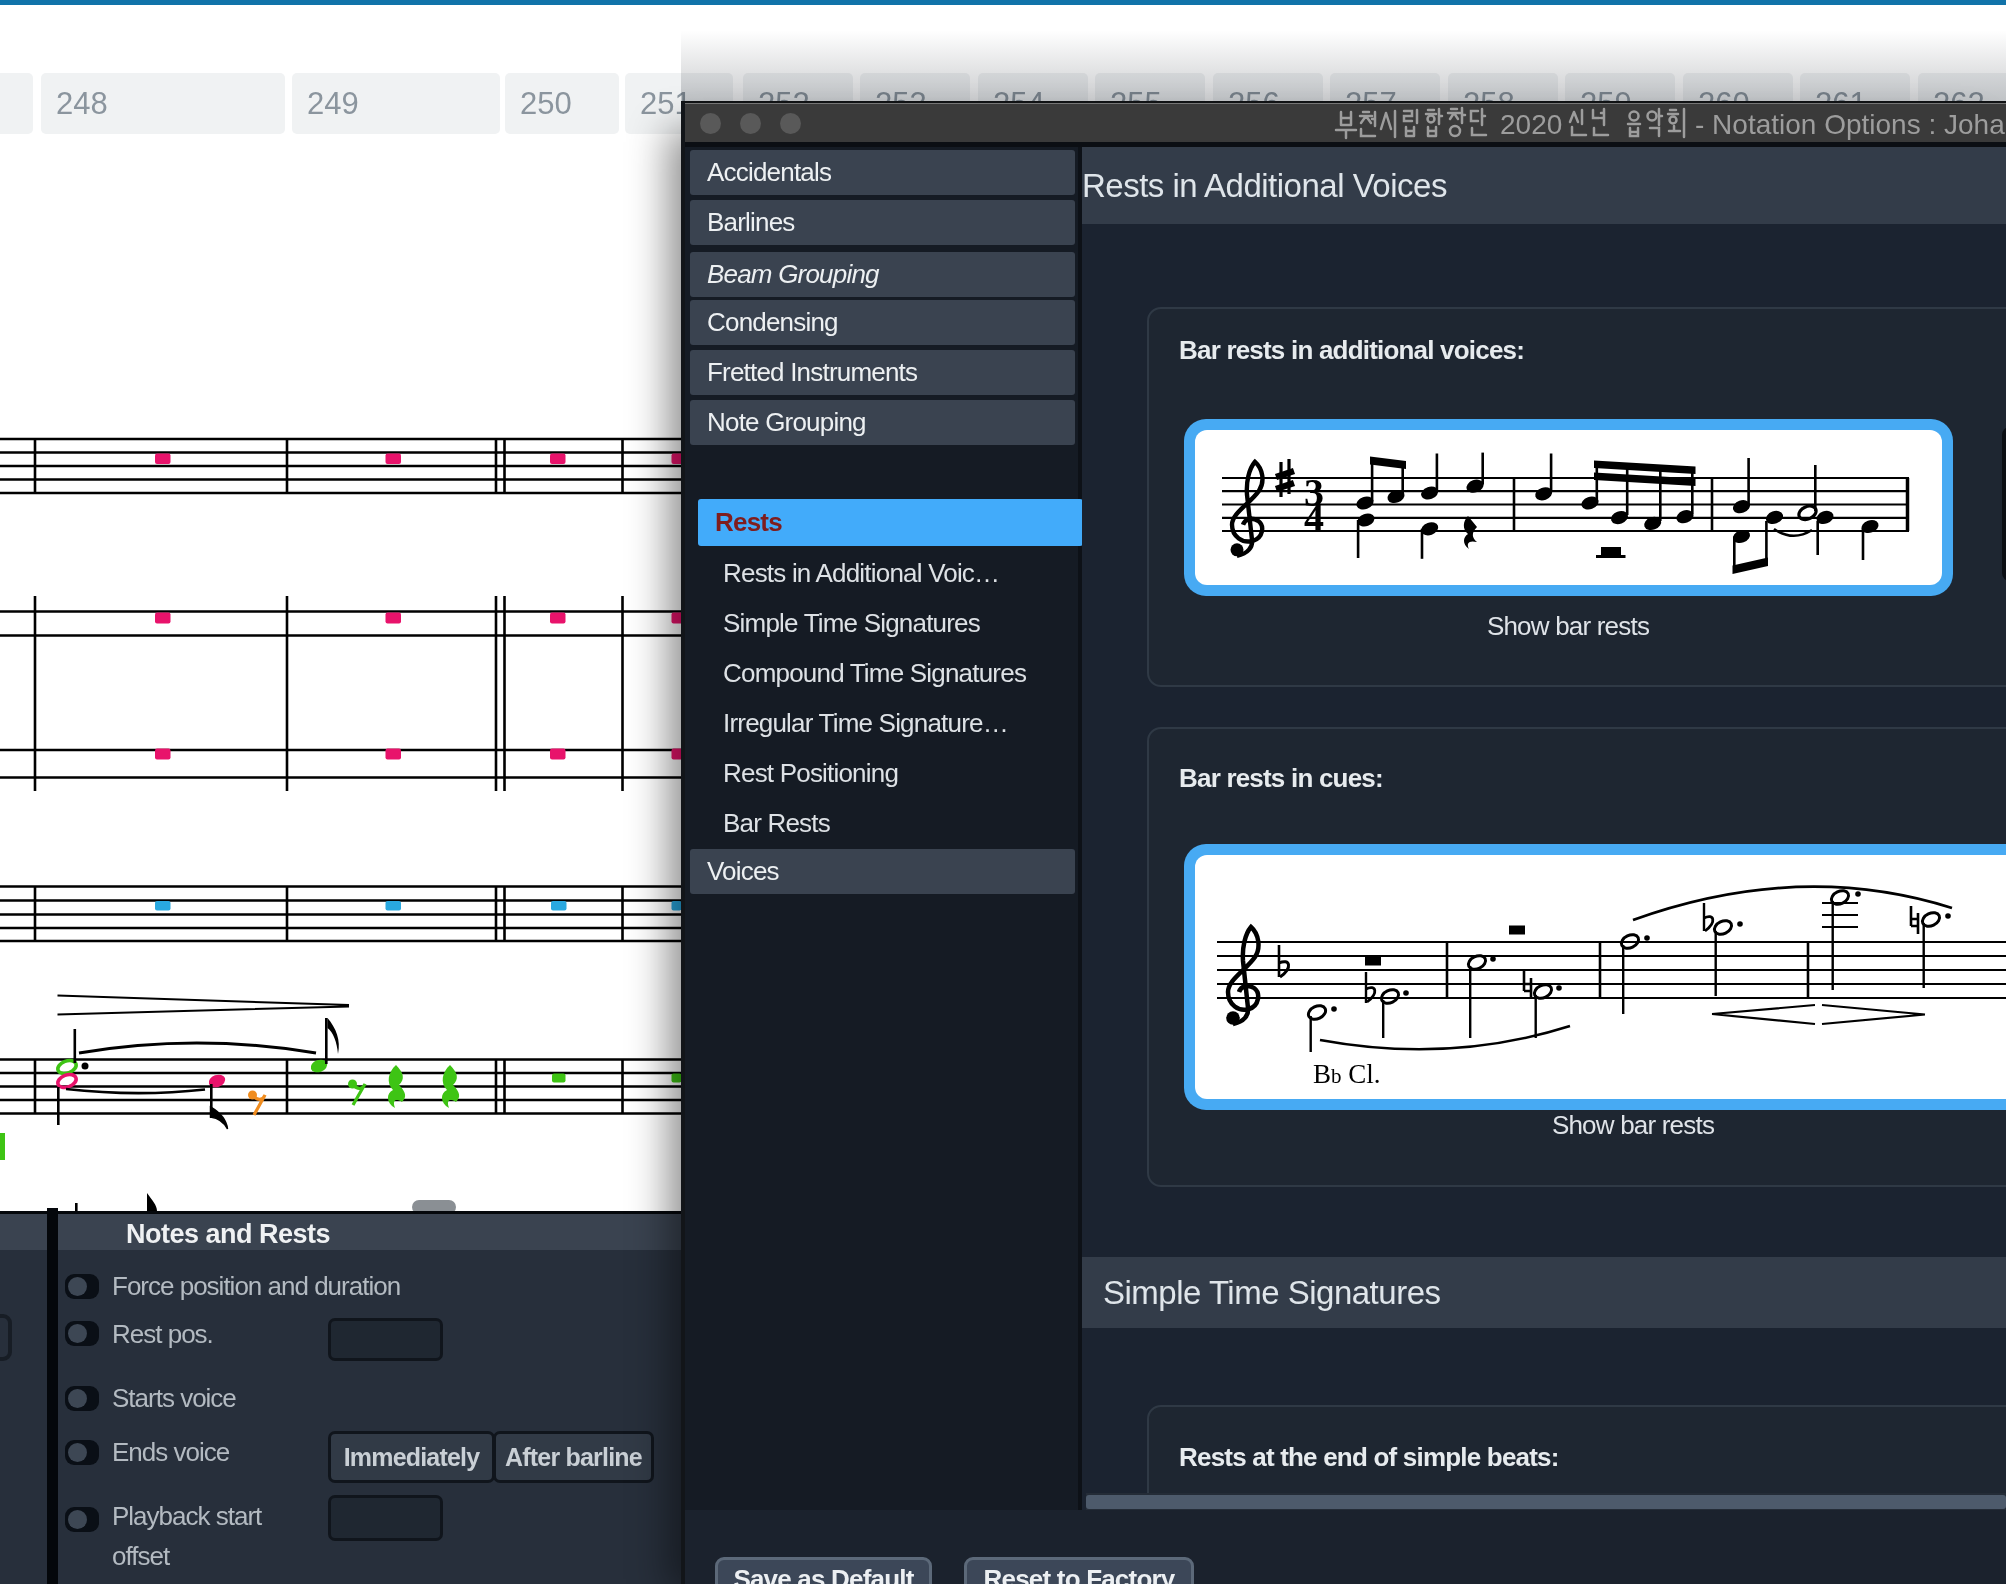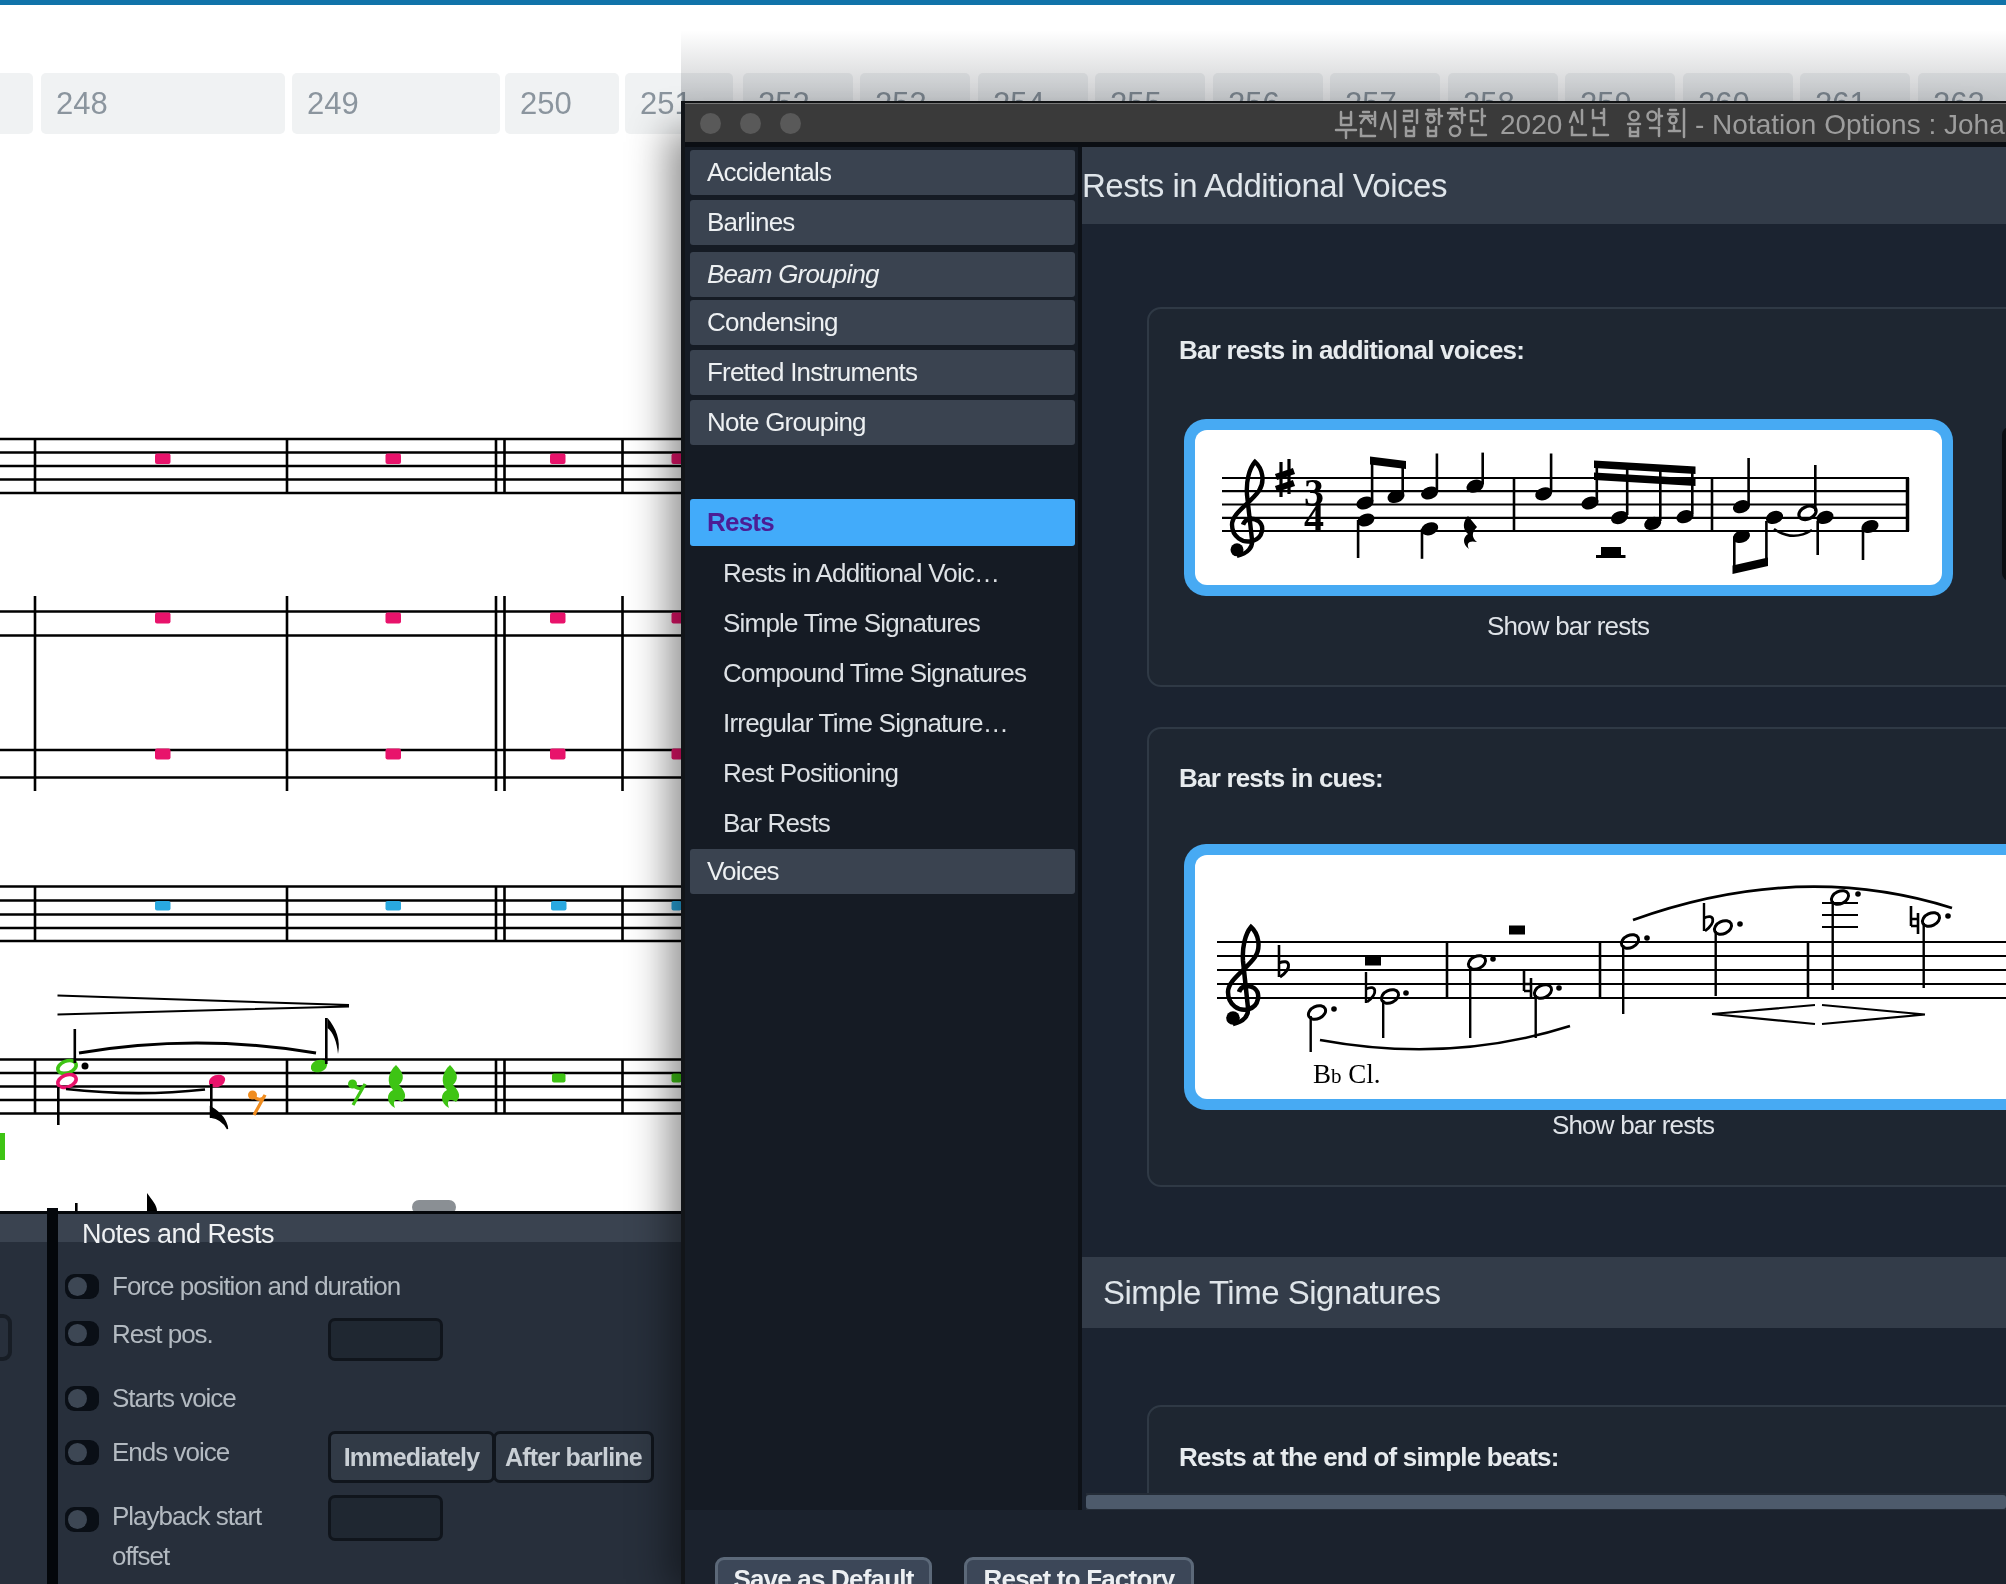--- a/index.html
+++ b/index.html
@@ -10,22 +10,22 @@
 
   
   .topstrip { position:absolute; left:0; top:0; width:2006px; height:5px; background:#1173a9; }
 
   
   .bn { position:absolute; top:73px; height:61px; background:#f0f2f3; border-radius:5px;
         color:#8b959e; font-size:31px; line-height:61px; padding-left:15px; }
 
   
   .bpanel { position:absolute; background:#272f3b; border-top:3px solid #05080c; }
-  .bhead { position:absolute; left:0; top:0; right:0; height:28px; background:#3a4350;
-           color:#eff1f3; font-size:27px; letter-spacing:-0.5px; font-weight:normal; line-height:40px; }
+  .bhead { position:absolute; left:0; top:0; right:0; height:36px; background:#3a4350;
+           color:#eff1f3; font-size:27px; letter-spacing:-0.5px; font-weight:bold; line-height:40px;padding-left:44px; }
   .toggle { position:absolute; width:34px; height:25px; background:#0a0f16; border-radius:9px; }
   .toggle .knob { position:absolute; left:3px; top:3px; width:19px; height:19px;
                   border-radius:50%; background:#3d4754; }
   .plabel { position:absolute; color:#b3bac1; font-size:26px; letter-spacing:-1px; line-height:40px; white-space:nowrap; }
   .pinput { position:absolute; background:#1f2731; border:3px solid #10151c; border-radius:7px; }
   .pbtn  { position:absolute; background:#313a46; border:3px solid #10151c; border-radius:7px;
            color:#c9cfd5; font-size:25px; letter-spacing:-0.8px; font-weight:bold; text-align:center; white-space:nowrap; }
 
   
   #dialog { position:absolute; left:681px; top:101px; width:1325px; height:1483px;
@@ -33,21 +33,21 @@
             box-shadow:-22px 18px 38px -10px rgba(0,0,0,0.45); }
   #titlebar { position:absolute; left:0; top:0; width:1321px; height:39px; background:#3a3a3a; border-top:1px solid #757575; }
   .tl { position:absolute; top:9px; width:21px; height:21px; border-radius:50%; background:#595959; }
   #tbardiv { position:absolute; left:0; top:39px; width:1321px; height:5px; background:#0b0e13; }
 
   
   #sidebar { position:absolute; left:0; top:44px; width:393px; height:1363px; background:#151b24; }
   .sitem { position:absolute; left:5px; width:385px; height:45px; background:#3a4350; border-radius:3px;
            color:#edf0f2; font-size:26px; letter-spacing:-0.8px; line-height:45px; padding-left:17px; }
   .ssub  { position:absolute; left:38px; color:#dde1e5; font-size:26px; letter-spacing:-0.8px; line-height:45px; }
-  .ssel  { background:#42abfa; color:#4c1d95; font-weight:bold; }
+  .ssel  { background:#42abfa; color:#7f1d1d; font-weight:bold;margin-left:8px; }
 
   
   #content { position:absolute; left:397px; top:44px; width:924px; height:1366px;
              background:#1b2330; overflow:hidden; }
   .hband { position:absolute; left:0; width:930px; background:#333c49; color:#dfe5ea;
            font-size:33px; letter-spacing:-0.5px; }
   .gbox  { position:absolute; background:#1e2631; border:2px solid #2f3945; border-radius:14px; }
   .glabel { position:absolute; color:#e7ebee; font-size:26px; letter-spacing:-0.8px; font-weight:bold; }
   .bframe { position:absolute; background:#47aaf3; border-radius:22px; }
   .bframe .inner { position:absolute; left:11px; top:11px; right:11px; bottom:11px;

